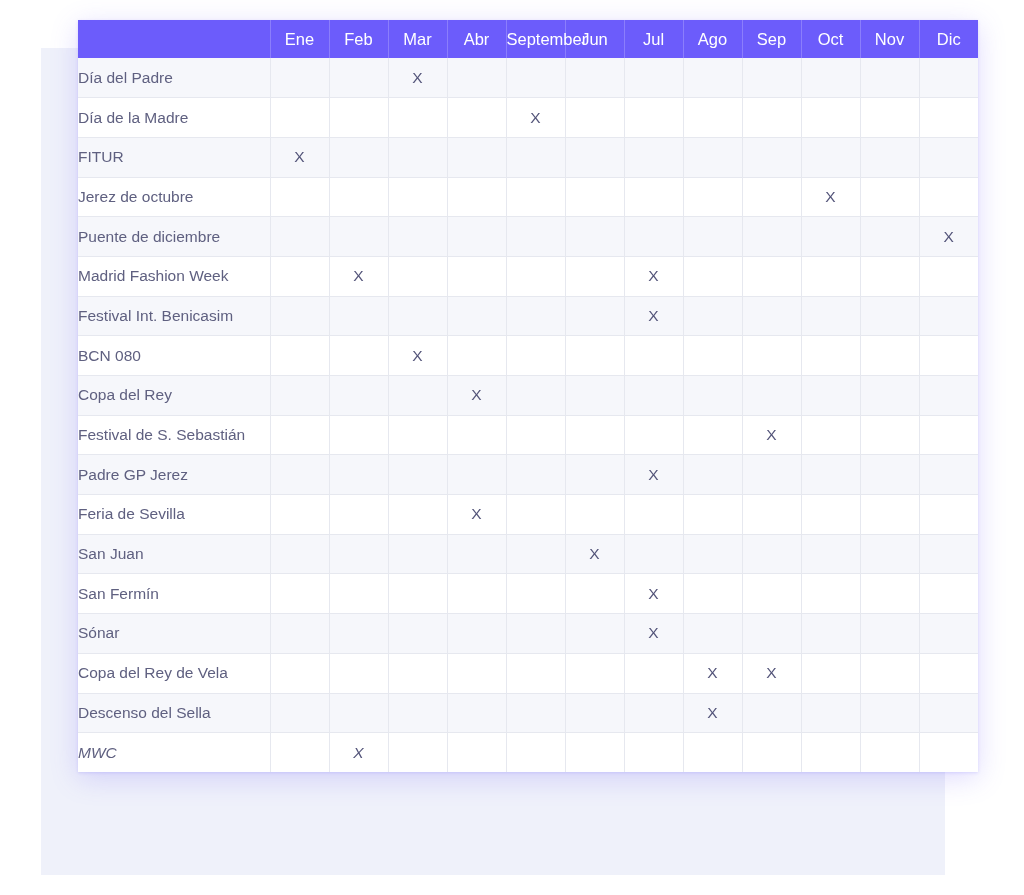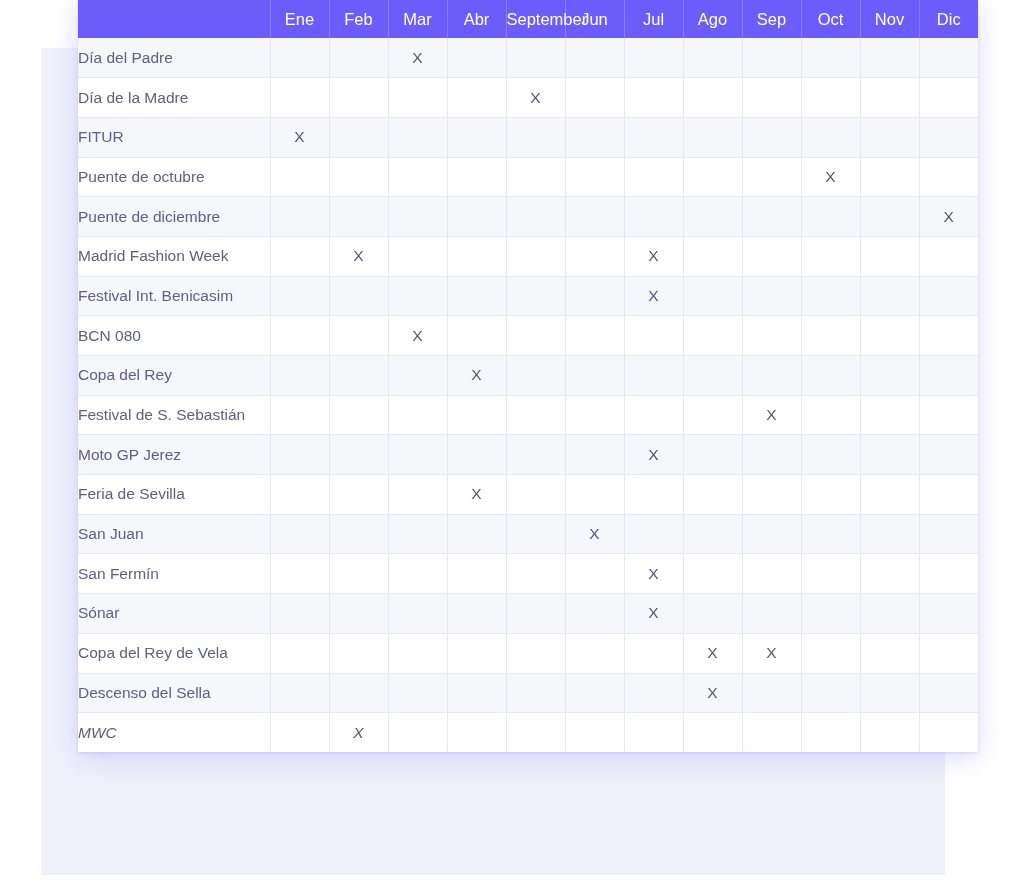--- a/index.html
+++ b/index.html
@@ -29,21 +29,21 @@
     top: 48px;
     width: 904px;
     height: 827px;
     background: #eff1fa;
   }
 
   
   #card {
     position: absolute;
     left: 78px;
-    top: 0;
+    top: 20px;
     width: 900px;
     background: #ffffff;
     box-shadow: 0 6px 26px rgba(108, 92, 251, 0.22),
                 0 1px 3px rgba(108, 92, 251, 0.18);
   }
 
   table.calendar {
     border-collapse: collapse;
     width: 900px;
     table-layout: fixed;
@@ -180,21 +180,21 @@
             <td class="mark-cell"></td>
             <td class="mark-cell"></td>
             <td class="mark-cell"></td>
             <td class="mark-cell"></td>
             <td class="mark-cell"></td>
             <td class="mark-cell"></td>
             <td class="mark-cell"></td>
             <td class="mark-cell"></td>
           </tr>
           <tr>
-            <td class="row-label">Puente de octubre</td>
+            <td class="row-label">Jerez de octubre</td>
             <td class="mark-cell"></td>
             <td class="mark-cell"></td>
             <td class="mark-cell"></td>
             <td class="mark-cell"></td>
             <td class="mark-cell"></td>
             <td class="mark-cell"></td>
             <td class="mark-cell"></td>
             <td class="mark-cell"></td>
             <td class="mark-cell"></td>
             <td class="mark-cell">X</td>
@@ -285,21 +285,21 @@
             <td class="mark-cell"></td>
             <td class="mark-cell"></td>
             <td class="mark-cell"></td>
             <td class="mark-cell"></td>
             <td class="mark-cell">X</td>
             <td class="mark-cell"></td>
             <td class="mark-cell"></td>
             <td class="mark-cell"></td>
           </tr>
           <tr>
-            <td class="row-label">Moto GP Jerez</td>
+            <td class="row-label">Padre GP Jerez</td>
             <td class="mark-cell"></td>
             <td class="mark-cell"></td>
             <td class="mark-cell"></td>
             <td class="mark-cell"></td>
             <td class="mark-cell"></td>
             <td class="mark-cell"></td>
             <td class="mark-cell">X</td>
             <td class="mark-cell"></td>
             <td class="mark-cell"></td>
             <td class="mark-cell"></td>

